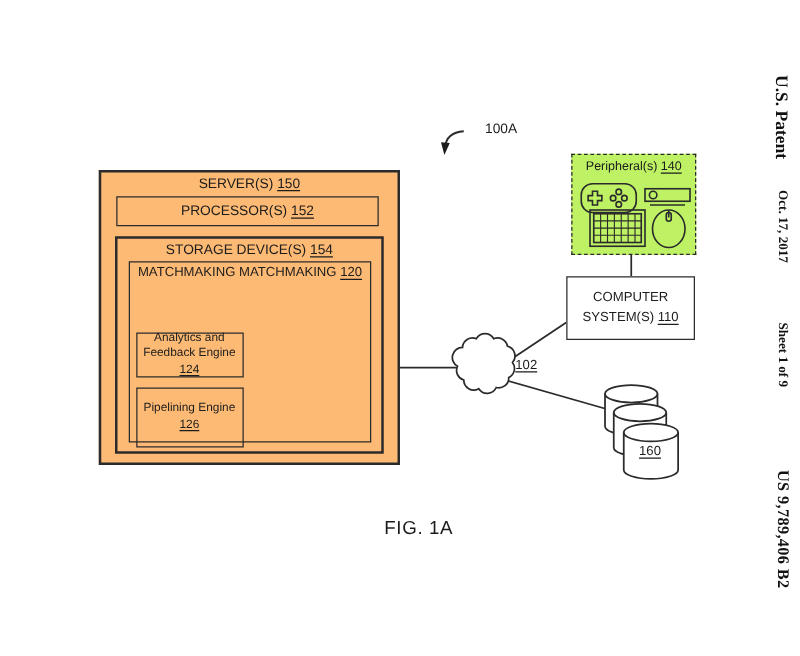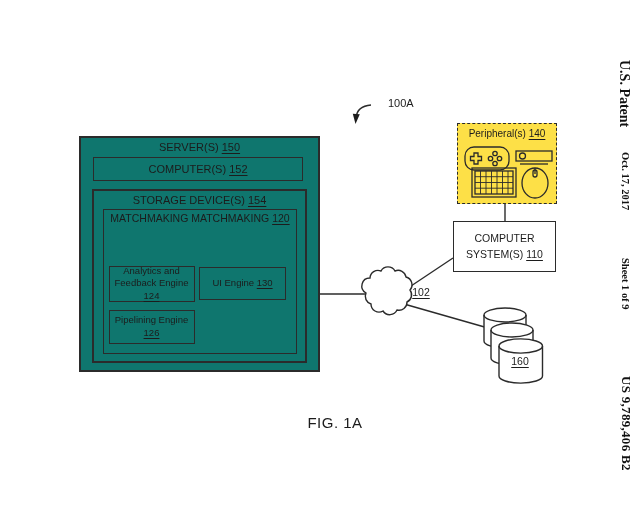--- a/index.html
+++ b/index.html
@@ -5,37 +5,37 @@
   * { margin:0; padding:0; box-sizing:border-box; }
   html,body { background:#fff; }
   .sheet {
     position:relative; width:640px; height:525px; background:#ffffff;
     font-family:"Liberation Sans", sans-serif; color:#1c1c1c; overflow:hidden;
   }
   svg.overlay { position:absolute; left:0; top:0; width:640px; height:525px; }
   .box { position:absolute; border:1.5px solid #2b2b2b; background:transparent; }
   .box-title { text-align:center; font-size:11px; margin-top:3px; white-space:nowrap; }
   .ref { text-decoration:underline; text-underline-offset:1.5px; }
-  .server-box   { left:79px;  top:136px; width:241px; height:236px; border-width:2px; background:#0f766e; }
+  .server-box   { left:79px;  top:136px; width:241px; height:236px; border-width:2px; background:#fdba74; }
   .processor-box{ left:12px;  top:19px;  width:210px; height:24px; display:flex; align-items:center; justify-content:center; }
   .storage-box  { left:11px;  top:51px;  width:215px; height:174px; border-width:2px; }
   .matchmaking-box { left:9px; top:18px; width:194px; height:145px; }
   .mm-title { font-size:10.5px; margin-top:2px; }
   .engine { position:absolute; display:flex; align-items:center; justify-content:center;
             text-align:center; font-size:9.5px; line-height:1.3; padding:1px 2px; }
   .eng-scoring   { left:4.5px; top:15.5px; width:86px; height:33px; }
   .eng-micro     { left:95px;  top:15.5px; width:87px; height:33px; }
   .eng-analytics { left:4.5px; top:55.5px; width:86px; height:36px; }
   .eng-ui        { left:95px;  top:56.5px; width:87px; height:33px; }
-  .eng-pipeline  { left:4.5px; top:99.5px; width:86px; height:34px; }
+  .eng-pipeline  { left:4.5px; top:99.5px; width:86px; height:48px; }
   .computer-box { left:453px; top:221px; width:103px; height:51px; display:flex;
                   align-items:center; justify-content:center; text-align:center;
                   font-size:10.5px; line-height:1.45; background:#fff; }
   .computer-box .inner { padding:0 6px; }
-  .peripherals-box { left:457px; top:123px; width:100px; height:81px; border-style:dashed; background:#fde047; }
+  .peripherals-box { left:457px; top:123px; width:100px; height:81px; border-style:dashed; background:#bef264; }
   .peripherals-box .box-title { font-size:10px; margin-top:4px; }
   .periph-icons { position:absolute; left:1px; top:19px; }
   .floating-label { position:absolute; font-size:10.5px; text-align:center; }
   .net-ref { left:374px; top:286px; width:28px;margin-left:33px; }
   .db-ref  { left:505px; top:355px; width:30px; }
   .fig-label { position:absolute; left:300px; top:414px; width:70px; text-align:center;
                font-size:15px; letter-spacing:0.5px; }
   .overall-ref { position:absolute; left:388px; top:97px; font-size:11px; }
   .vtext { position:absolute; writing-mode:vertical-rl; white-space:nowrap;
            font-family:"Liberation Serif", serif; font-weight:bold; color:#111; }
@@ -74,41 +74,37 @@
     </g>
   </svg>
 
   <div class="box server-box">
     <div class="box-title">
       <span>SERVER(S)</span>
       <span class="ref">150</span>
     </div>
     <div class="box processor-box">
       <div class="box-title" style="margin-top:0">
-        <span>COMPUTER(S)</span>
+        <span>PROCESSOR(S)</span>
         <span class="ref">152</span>
       </div>
     </div>
     <div class="box storage-box">
       <div class="box-title">
         <span>STORAGE DEVICE(S)</span>
         <span class="ref">154</span>
       </div>
       <div class="box matchmaking-box">
         <div class="box-title mm-title">
           <span>MATCHMAKING MATCHMAKING</span>
           <span class="ref">120</span>
         </div>
         <div class="box engine eng-analytics">
           <div><span>Analytics and Feedback Engine</span>
           <span class="ref">124</span></div>
-        </div>
-        <div class="box engine eng-ui">
-          <div><span>UI Engine</span>
-          <span class="ref">130</span></div>
         </div>
         <div class="box engine eng-pipeline">
           <div><span>Pipelining Engine</span>
           <span class="ref">126</span></div>
         </div>
       </div>
     </div>
   </div>
 
   <div class="box peripherals-box">

